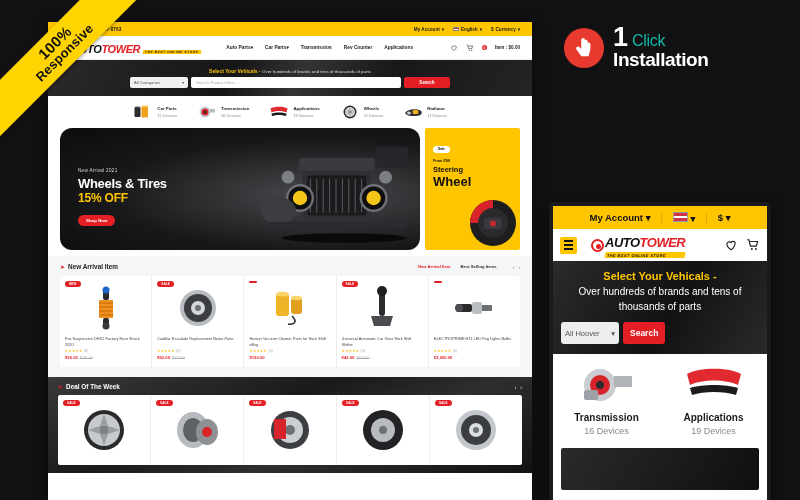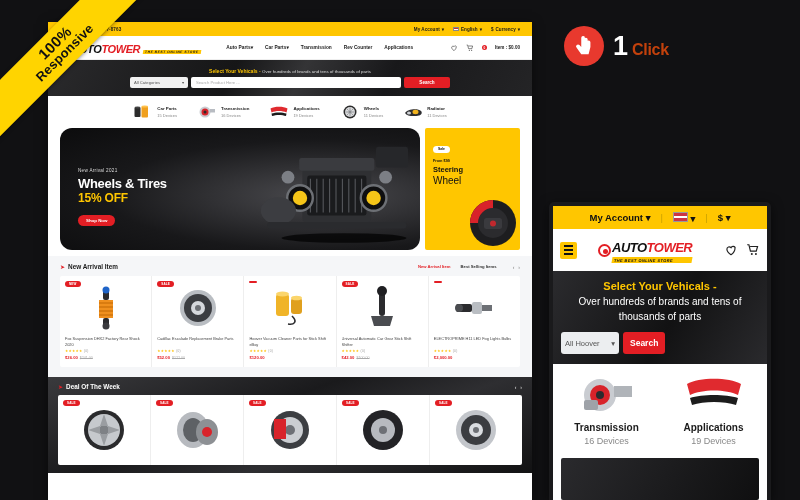--- a/index.html
+++ b/index.html
@@ -71,21 +71,21 @@
   .bb-btn{margin-top:10px;background:#E31E24;color:#fff;font-size:4.4px;font-weight:bold;border-radius:8px;padding:3px 8px;display:inline-block;}
   .carart{position:absolute;right:4px;bottom:4px;width:160px;height:104px;}
 
   .sidecol{width:95px;display:flex;flex-direction:column;gap:5px;border-radius:25px;}
   .sbanner{flex:1;border-radius:2px;position:relative;overflow:hidden;padding:8px 0 0 8px;}
   .sb-yellow{background:#FFC600;}
   .sb-red{background:#D2232A;}
   .saleTag{background:#fff;color:#111;font-size:3.4px;font-weight:bold;border-radius:6px;padding:1.5px 5px;display:inline-block;}
   .sb-sub{font-size:3.8px;font-weight:bold;margin-top:5px;}
   .sb-t1{font-size:7.5px;font-weight:bold;line-height:1.15;margin-top:3px;}
-  .sb-t2{font-size:10px;font-weight:normal;line-height:1.15;}
+  .sb-t2{font-size:13px;font-weight:bold;line-height:1.15;}
   .sb-yellow .sb-sub,.sb-yellow .sb-t1,.sb-yellow .sb-t2{color:#111;}
   .sb-red .sb-sub,.sb-red .sb-t1,.sb-red .sb-t2{color:#fff;}
 
   
   .section{background:#f5f6f8;padding:7px 12px 10px 12px;}
   .sechead{display:flex;align-items:center;margin-bottom:6px;}
   .sechead .arrow{color:#E31E24;font-size:6px;margin-right:3px;}
   .sechead .stitle{font-size:6.4px;font-weight:bold;color:#1b1b1b;}
   .sechead .tabs{margin-left:auto;display:flex;align-items:center;gap:10px;font-size:4.2px;font-weight:bold;}
   .tab-a{color:#E31E24;}
@@ -122,31 +122,31 @@
   .circ{width:50px;height:50px;border-radius:50%;display:flex;align-items:center;justify-content:center;box-shadow:0 2px 6px rgba(0,0,0,.5);}
   .c-blue{background:radial-gradient(circle at 35% 30%,#4cb8e8,#1fa0da);}
   .c-red{background:radial-gradient(circle at 35% 30%,#f04a58,#e8263b);}
   .c-ps{background:linear-gradient(150deg,#1b3fd6,#2f6ae8);}
 
   .oneclick{display:flex;align-items:center;gap:9px;padding:26px 0 0 18px;}
   .occ{width:40px;height:40px;border-radius:50%;background:#E8392E;display:flex;align-items:center;justify-content:center;}
   .octxt{line-height:1;}
   .octxt .l1{display:flex;align-items:baseline;gap:4px;}
   .octxt .one{color:#fff;font-size:27px;font-weight:bold;line-height:.85;}
-  .octxt .click{color:#c2410c;font-size:16px;font-weight:bold;letter-spacing:-.3px;}
+  .octxt .click{color:#14b8a6;font-size:16px;font-weight:normal;letter-spacing:-.3px;}
   .octxt .inst{color:#fff;font-size:19px;font-weight:bold;letter-spacing:-.4px;margin-top:1px;}
 
   
   #phone{position:absolute;left:3px;top:202px;width:222px;height:298px;background:#1a1a1c;border-radius:5px 5px 0 0;padding:4px 4px 0 4px;
     box-shadow:0 3px 12px rgba(0,0,0,.6);}
   .pscreen{background:#fff;height:100%;overflow:hidden;}
   .mtop{background:#FFC600;height:23px;display:flex;align-items:center;justify-content:center;gap:10px;font-size:9.5px;font-weight:bold;color:#111;}
   .mtop .sep{color:#c9a000;font-weight:normal;}
   .mflag{width:15px;height:10px;background:linear-gradient(to bottom,#cc3344 33%,#fff 33%,#fff 66%,#cc3344 66%);border:.5px solid #999;display:inline-block;}
-  .mhead{height:42px;background:#fff;display:flex;align-items:center;padding:12px 7px;gap:21px;}
+  .mhead{height:32px;background:#fff;display:flex;align-items:center;padding:12px 7px;gap:14px;}
   .burger{width:17px;height:17px;background:#FFC600;border-radius:2px;display:flex;flex-direction:column;align-items:center;justify-content:center;gap:2px;}
   .burger i{display:block;width:9px;height:1.8px;background:#111;}
   .mlogo{display:flex;align-items:center;gap:1px;}
   .mlogo .gear{width:13px;height:13px;border-radius:50%;border:2.4px solid #E31E24;position:relative;}
   .mlogo .gear:after{content:"";position:absolute;left:3px;top:3px;width:5px;height:5px;border-radius:50%;background:#E31E24;}
   .mlogo .a{font-size:13px;font-weight:bold;font-style:italic;letter-spacing:-.5px;line-height:1;}
   .mlogo .k{color:#111;} .mlogo .r{color:#E31E24;}
   .mlogo .sub{background:#FFC600;color:#111;font-size:4px;font-weight:bold;padding:.5px 2px;letter-spacing:.4px;display:block;transform:skewX(-10deg);margin-top:1px;}
   .mhead .mico{margin-left:auto;display:flex;gap:8px;}
 
@@ -539,20 +539,21 @@
     <div class="occ">
       <svg width="22" height="22" viewBox="0 0 24 24">
           <path d="M9 3v10l-2-2a2 2 0 0 0-3 3l5 7h8l2-8V8a2 2 0 0 0-3-1.7V5a2 2 0 0 0-3-1.6A2 2 0 0 0 9 3z" fill="#fff"></path>
         </svg>
     </div>
     <div class="octxt">
       <div class="l1">
         <span class="one">1</span>
         <span class="click">Click</span>
       </div>
+      <div class="inst">Installation</div>
     </div>
   </div>
 
   <div id="phone">
     <div class="pscreen">
       <div class="mtop">
         <span>
           <b>My Account</b>
           <b>▾</b>
         </span>

